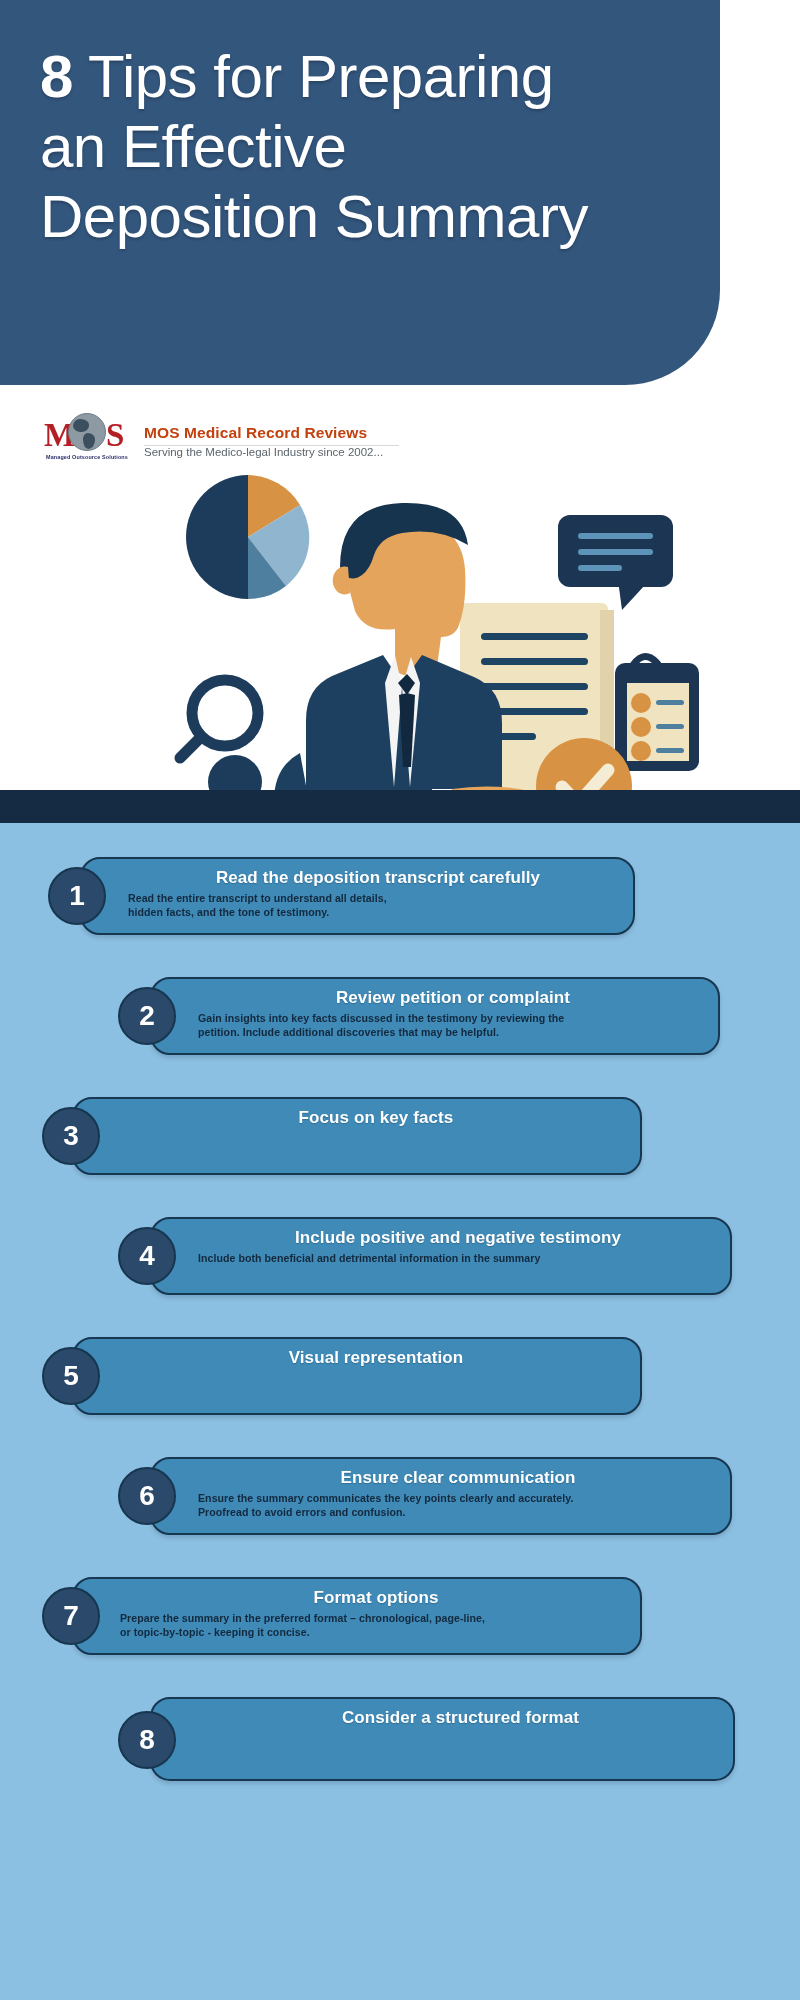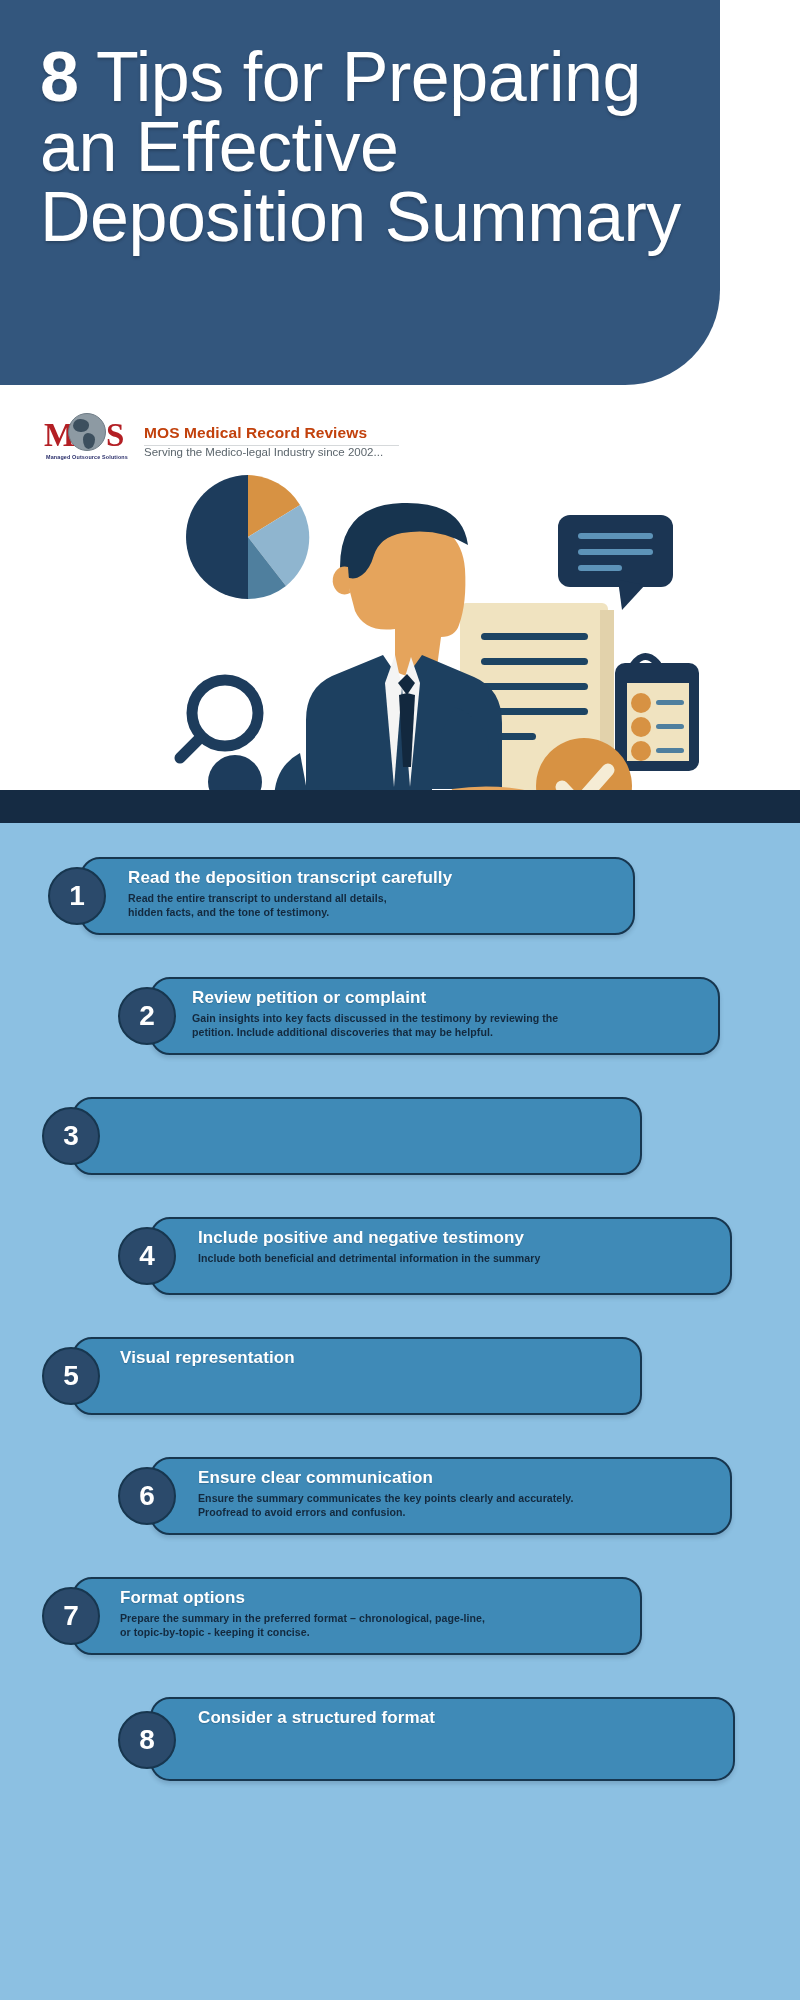--- a/index.html
+++ b/index.html
@@ -15,21 +15,21 @@
   #header-band{
     position:absolute; left:0; top:0; width:720px; height:385px;
     background:#33567d;
     border-bottom-right-radius:95px;
     z-index:3;
   }
   #header-title{
     position:absolute; left:40px; top:42px; width:660px;
     color:#ffffff;
     font-family:"Liberation Sans Narrow","Liberation Sans",sans-serif;
-    font-size:70px; line-height:70px; font-weight:400;
+    font-size:60px; line-height:70px; font-weight:400;
     letter-spacing:-0.5px;
     text-shadow:0 2px 3px rgba(0,0,0,.22);
   }
   #header-title .count{ font-weight:700; }
 
   
   #logo-block{
     position:absolute; left:44px; top:412px; z-index:4;
     display:flex; align-items:center; gap:14px;
   }
@@ -92,20 +92,21 @@
     color:#ffffff; font-family:"Liberation Sans Narrow","Liberation Sans",sans-serif;
     font-size:28px; font-weight:700; line-height:53px; text-align:center;
     z-index:3;
   }
   .tip-body{ position:absolute; top:18px; z-index:2; }
   .tip-title{
     font-family:"Liberation Sans Narrow","Liberation Sans",sans-serif;
     font-size:17px; font-weight:700; color:#ffffff; line-height:21px;
     letter-spacing:.1px; white-space:nowrap;
     text-shadow:0 1px 1px rgba(10,30,50,.25);
+    text-align:center;
   }
   .tip-desc{
     font-family:"Liberation Sans Narrow","Liberation Sans",sans-serif;
     font-size:10.6px; font-weight:600; color:#13293e; line-height:14px;
     margin-top:3px; white-space:pre-line; letter-spacing:.05px;
   }
 </style>
 </head>
 <body>
 
@@ -217,31 +218,32 @@
     <div class="tip-body" style="left:128px; width:500px;">
       <div class="tip-title">Read the deposition transcript carefully</div>
       <div class="tip-desc">Read the entire transcript to understand all details,
 hidden facts, and the tone of testimony.</div>
     </div>
   </div>
 
   <div class="tip-row" style="top:146px">
     <div class="tip-card" style="left:150px; width:570px;"></div>
     <div class="tip-num" style="left:118px;">2</div>
-    <div class="tip-body" style="left:192px; width:510px;">
+    <div class="tip-body" style="left:198px; width:510px;">
       <div class="tip-title">Review petition or complaint</div>
       <div class="tip-desc">Gain insights into key facts discussed in the testimony by reviewing the
 petition. Include additional discoveries that may be helpful.</div>
     </div>
   </div>
 
   <div class="tip-row" style="top:266px">
     <div class="tip-card" style="left:72px; width:570px;"></div>
     <div class="tip-num" style="left:42px;">3</div>
     <div class="tip-body" style="left:120px; width:512px;">
+      <div class="tip-title">Focus on key facts</div>
     </div>
   </div>
 
   <div class="tip-row" style="top:386px">
     <div class="tip-card" style="left:150px; width:582px;"></div>
     <div class="tip-num" style="left:118px;">4</div>
     <div class="tip-body" style="left:198px; width:520px;">
       <div class="tip-title">Include positive and negative testimony</div>
       <div class="tip-desc">Include both beneficial and detrimental information in the summary</div>
     </div>

